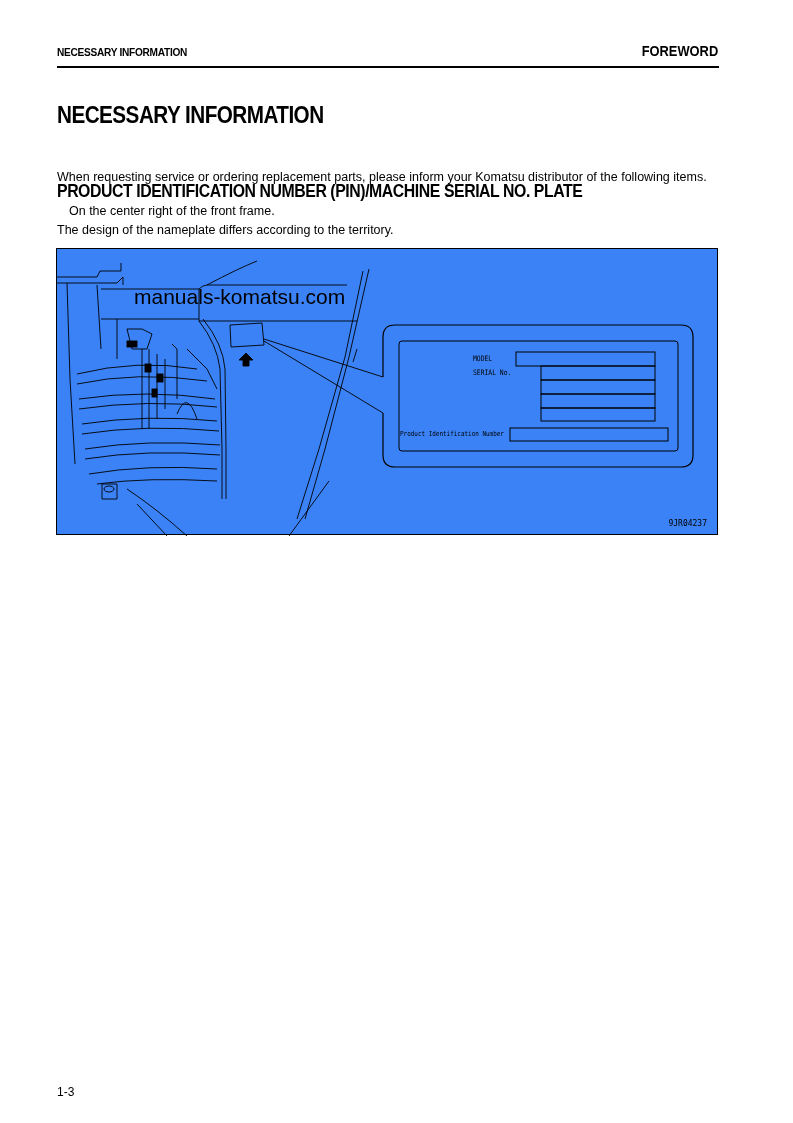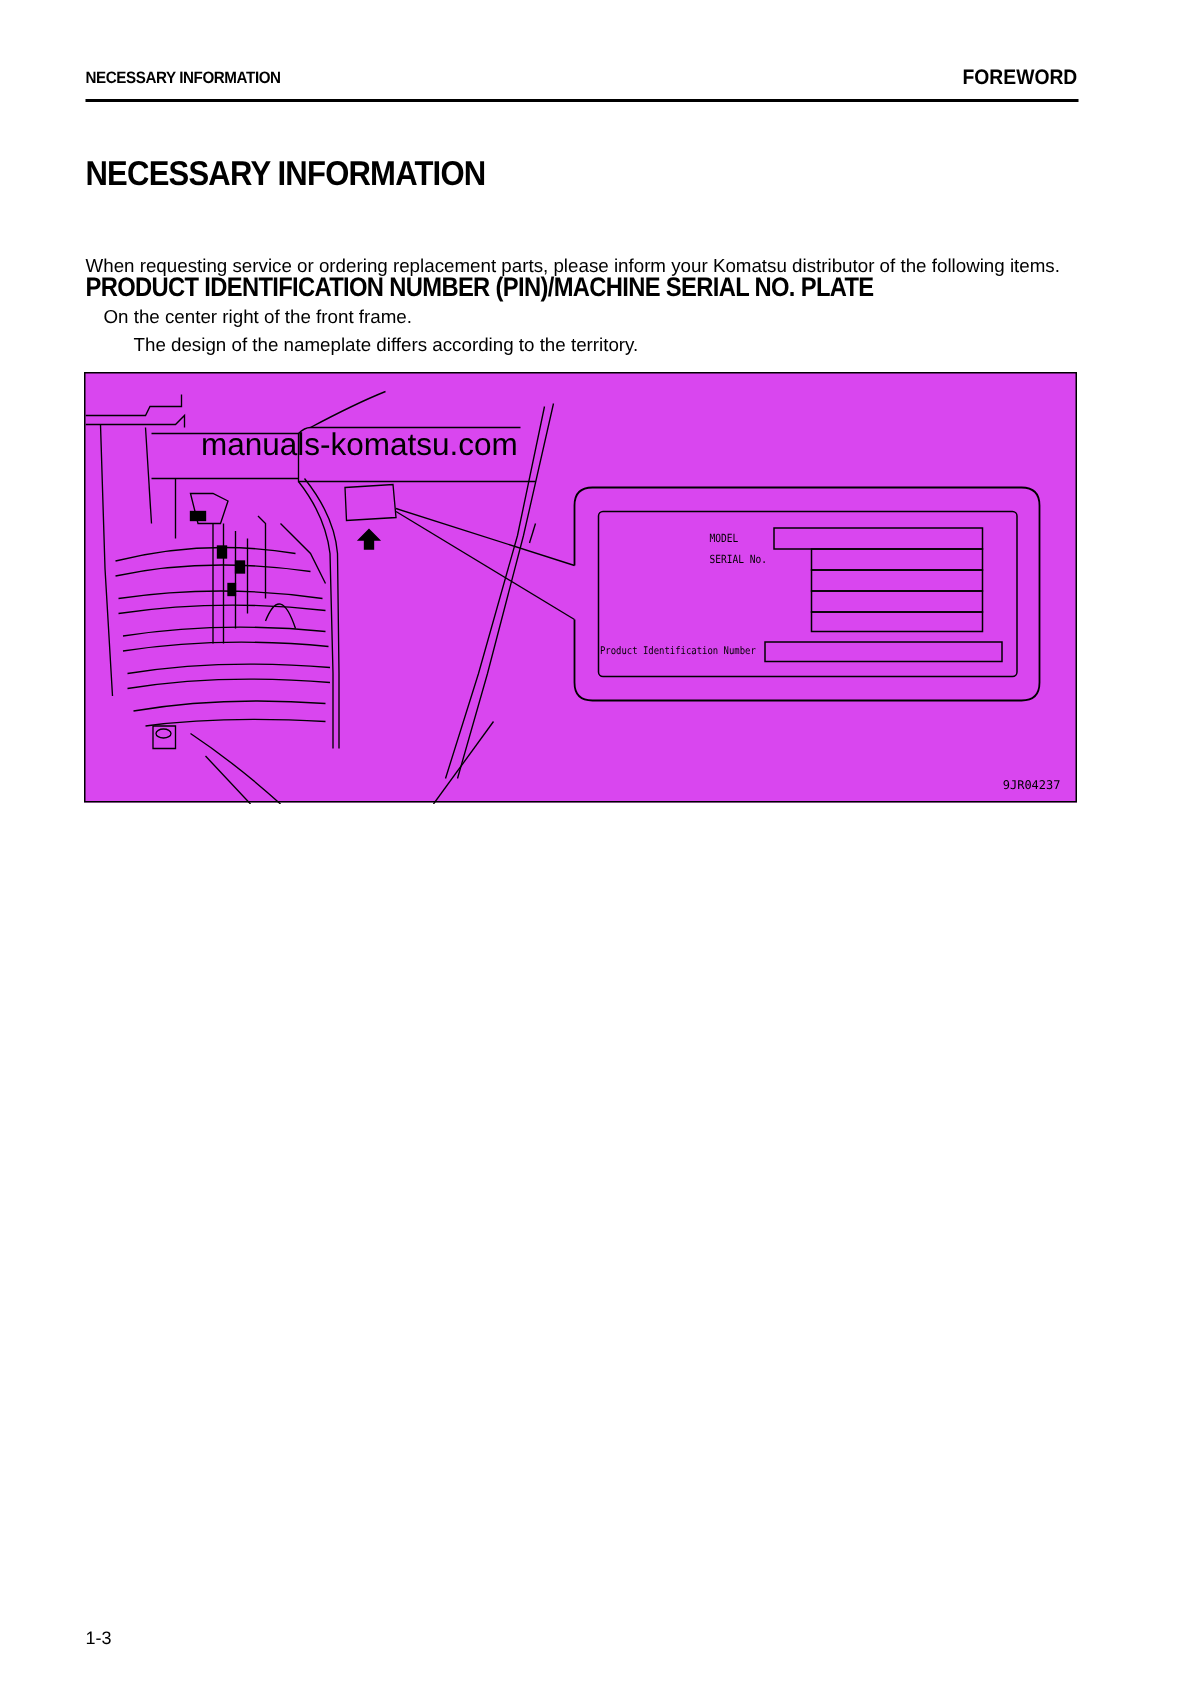--- a/index.html
+++ b/index.html
@@ -5,42 +5,42 @@
   html, body { margin: 0; padding: 0; background: #ffffff; }
   body { width: 793px; height: 1123px; position: relative; overflow: hidden;
          font-family: "Liberation Sans", sans-serif; color: #000; }
   .hdr-left { position: absolute; left: 57px; top: 46px; font-size: 11px; font-weight: bold; letter-spacing: -0.3px; transform: scaleX(0.92); transform-origin: left; }
   .hdr-right { position: absolute; right: 75px; top: 43px; font-size: 14px; font-weight: bold; transform: scaleX(0.92); transform-origin: right; }
   .hdr-rule { position: absolute; left: 57px; top: 66px; width: 662px; height: 2px; background: #000; }
   .title { position: absolute; left: 57px; top: 102px; font-size: 23px; font-weight: bold; letter-spacing: -0.6px; transform: scaleX(0.9); transform-origin: left; white-space: nowrap; }
   .intro { position: absolute; left: 57px; top: 128px; width: 662px; font-size: 12.5px; line-height: 19px; text-align: justify; margin-top: 40px; }
   .subtitle { position: absolute; left: 57px; top: 181px; font-size: 18px; font-weight: bold; letter-spacing: -0.5px; transform: scaleX(0.88); transform-origin: left; white-space: nowrap; }
   .line { position: absolute; left: 57px; font-size: 12.5px; white-space: nowrap; }
-  .figure { position: absolute; left: 56px; top: 248px; width: 662px; height: 287px; border: 1px solid #000; box-sizing: border-box; background: #d946ef; }
+  .figure { position: absolute; left: 56px; top: 248px; width: 662px; height: 287px; border: 1px solid #000; box-sizing: border-box; background: #3b82f6; }
   .figure svg { position: absolute; left: 0; top: 0; }
   .fig-code { position: absolute; right: 10px; bottom: 6px; font-family: "DejaVu Sans Mono", monospace; font-size: 8px; }
   .watermark { position: absolute; left: 134px; top: 285px; font-size: 21px; color: #000000; white-space: nowrap; }
   .plate-label { position: absolute; font-family: "DejaVu Sans Mono", monospace; font-size: 7.5px; white-space: nowrap; transform: scaleX(0.85); transform-origin: left; }
   .page-num { position: absolute; left: 57px; top: 1085px; font-size: 12px; }
 </style>
 </head>
 <body>
 
 <div>
   <div class="hdr-left">NECESSARY INFORMATION</div>
   <div class="hdr-right">FOREWORD</div>
   <div class="hdr-rule"></div>
 </div>
 
 <div class="title">NECESSARY INFORMATION</div>
 <div class="intro">When requesting service or ordering replacement parts, please inform your Komatsu distributor of the following items.</div>
 
 <div class="subtitle">PRODUCT IDENTIFICATION NUMBER (PIN)/MACHINE SERIAL NO. PLATE</div>
 <div class="line" style="top:204px;margin-left:12px;">On the center right of the front frame.</div>
-<div class="line" style="top:223px;margin-left:32px;">The design of the nameplate differs according to the territory.</div>
+<div class="line" style="top:223px;">The design of the nameplate differs according to the territory.</div>
 
 <div class="figure">
   <svg width="662" height="287" viewBox="0 0 662 287" fill="none" stroke="#000" stroke-width="0.9">
 
     <path d="M 0 28 L 40 28 L 43 22 L 64 22 L 64 14"></path>
     <path d="M 0 34 L 60 34 L 66 28 L 66 36"></path>
     <path d="M 10 34 L 13 130 L 18 215"></path>
     <path d="M 40 36 L 44 100"></path>
 
     <path d="M 44 40 L 142 40 L 142 72 L 300 72"></path>

